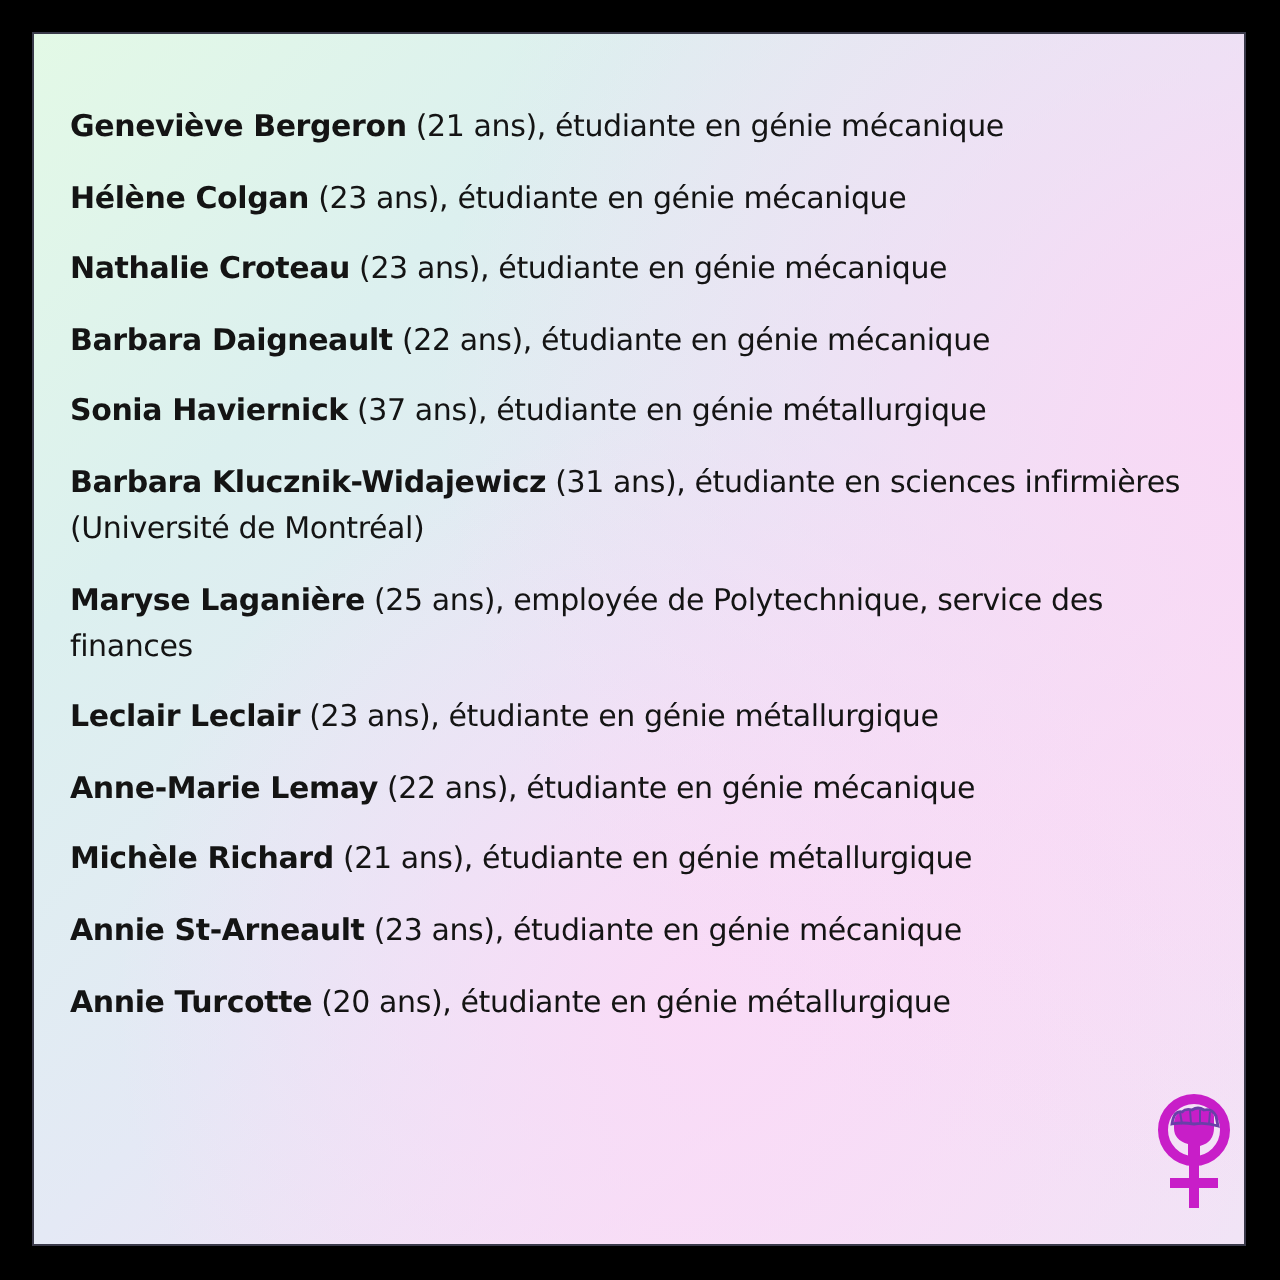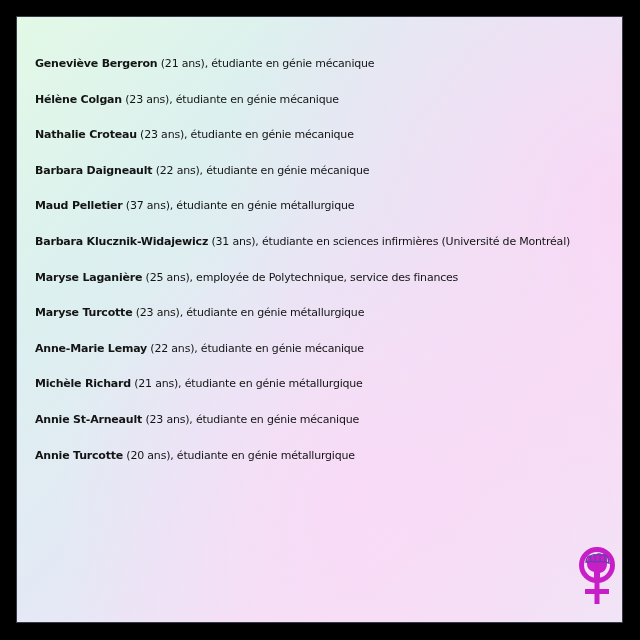--- a/index.html
+++ b/index.html
@@ -8,39 +8,39 @@
       position: absolute; left: 16px; top: 16px; width: 607px; height: 607px;
       background:
         radial-gradient(circle at 100% 30%, rgba(250,215,245,0.85) 0%, rgba(250,215,245,0) 55%),
         radial-gradient(circle at 55% 80%, rgba(250,218,247,0.9) 0%, rgba(250,218,247,0) 50%),
         linear-gradient(135deg, #e3f9e6 0%, #dcf0ef 25%, #e4e9f5 50%, #f5e0f6 75%, #f1e4f6 100%);
       border: 1px solid #3a3a4a;
       box-sizing: border-box;
     }
     .list { position: absolute; left: 18px; top: 35px; width: 580px; margin: 0; padding: 0; list-style: none; }
     .entry {
-      font-family: "DejaVu Sans", sans-serif; font-size: 11px; color: #141414;
+      font-family: "DejaVu Sans", sans-serif; font-size: 15px; color: #141414;
       line-height: 23px; margin: 0 0 12.6px 0; letter-spacing: -0.2px;
     }
     .entry .name { font-weight: bold; }
     .icon { position: absolute; left: 558px; top: 528px; width: 44px; height: 62px; }
   </style>
 </head>
 <body>
 
 <div class="panel">
   <ul class="list">
     <li class="entry"><span class="name">Geneviève Bergeron</span><span> (21 ans), étudiante en génie mécanique</span></li>
     <li class="entry"><span class="name">Hélène Colgan</span><span> (23 ans), étudiante en génie mécanique</span></li>
     <li class="entry"><span class="name">Nathalie Croteau</span><span> (23 ans), étudiante en génie mécanique</span></li>
     <li class="entry"><span class="name">Barbara Daigneault</span><span> (22 ans), étudiante en génie mécanique</span></li>
-    <li class="entry"><span class="name">Maud Pelletier</span><span> (37 ans), étudiante en génie métallurgique</span></li>
+    <li class="entry"><span class="name">Sonia Haviernick</span><span> (37 ans), étudiante en génie métallurgique</span></li>
     <li class="entry"><span class="name">Barbara Klucznik-Widajewicz</span><span> (31 ans), étudiante en sciences infirmières (Université de Montréal)</span></li>
     <li class="entry"><span class="name">Maryse Laganière</span><span> (25 ans), employée de Polytechnique, service des finances</span></li>
-    <li class="entry"><span class="name">Maryse Turcotte</span><span> (23 ans), étudiante en génie métallurgique</span></li>
+    <li class="entry"><span class="name">Leclair Leclair</span><span> (23 ans), étudiante en génie métallurgique</span></li>
     <li class="entry"><span class="name">Anne-Marie Lemay</span><span> (22 ans), étudiante en génie mécanique</span></li>
     <li class="entry"><span class="name">Michèle Richard</span><span> (21 ans), étudiante en génie métallurgique</span></li>
     <li class="entry"><span class="name">Annie St-Arneault</span><span> (23 ans), étudiante en génie mécanique</span></li>
     <li class="entry"><span class="name">Annie Turcotte</span><span> (20 ans), étudiante en génie métallurgique</span></li>
   </ul>
 
   <svg class="icon" viewBox="0 0 44 62">
     <circle cx="22" cy="20" r="15.5" fill="none" stroke="#c81ec8" stroke-width="5"></circle>
     <path d="M12 16 Q13 10 17 11 Q19 9 22 10 Q25 8 28 10 Q31 9 32 13 L32 19 Q32 26 25 28 L25 33 L19 33 L19 27 Q12 25 12 19 Z" fill="#c81ec8"></path>
     <path d="M11 17 Q12 10 16 11 Q18 9 21 10 Q24 8 27 10 Q31 9 33 13 L34 18 Q28 16 22 17 Q16 16 11 17 Z" fill="none" stroke="#6a3fa8" stroke-width="1.4"></path>

